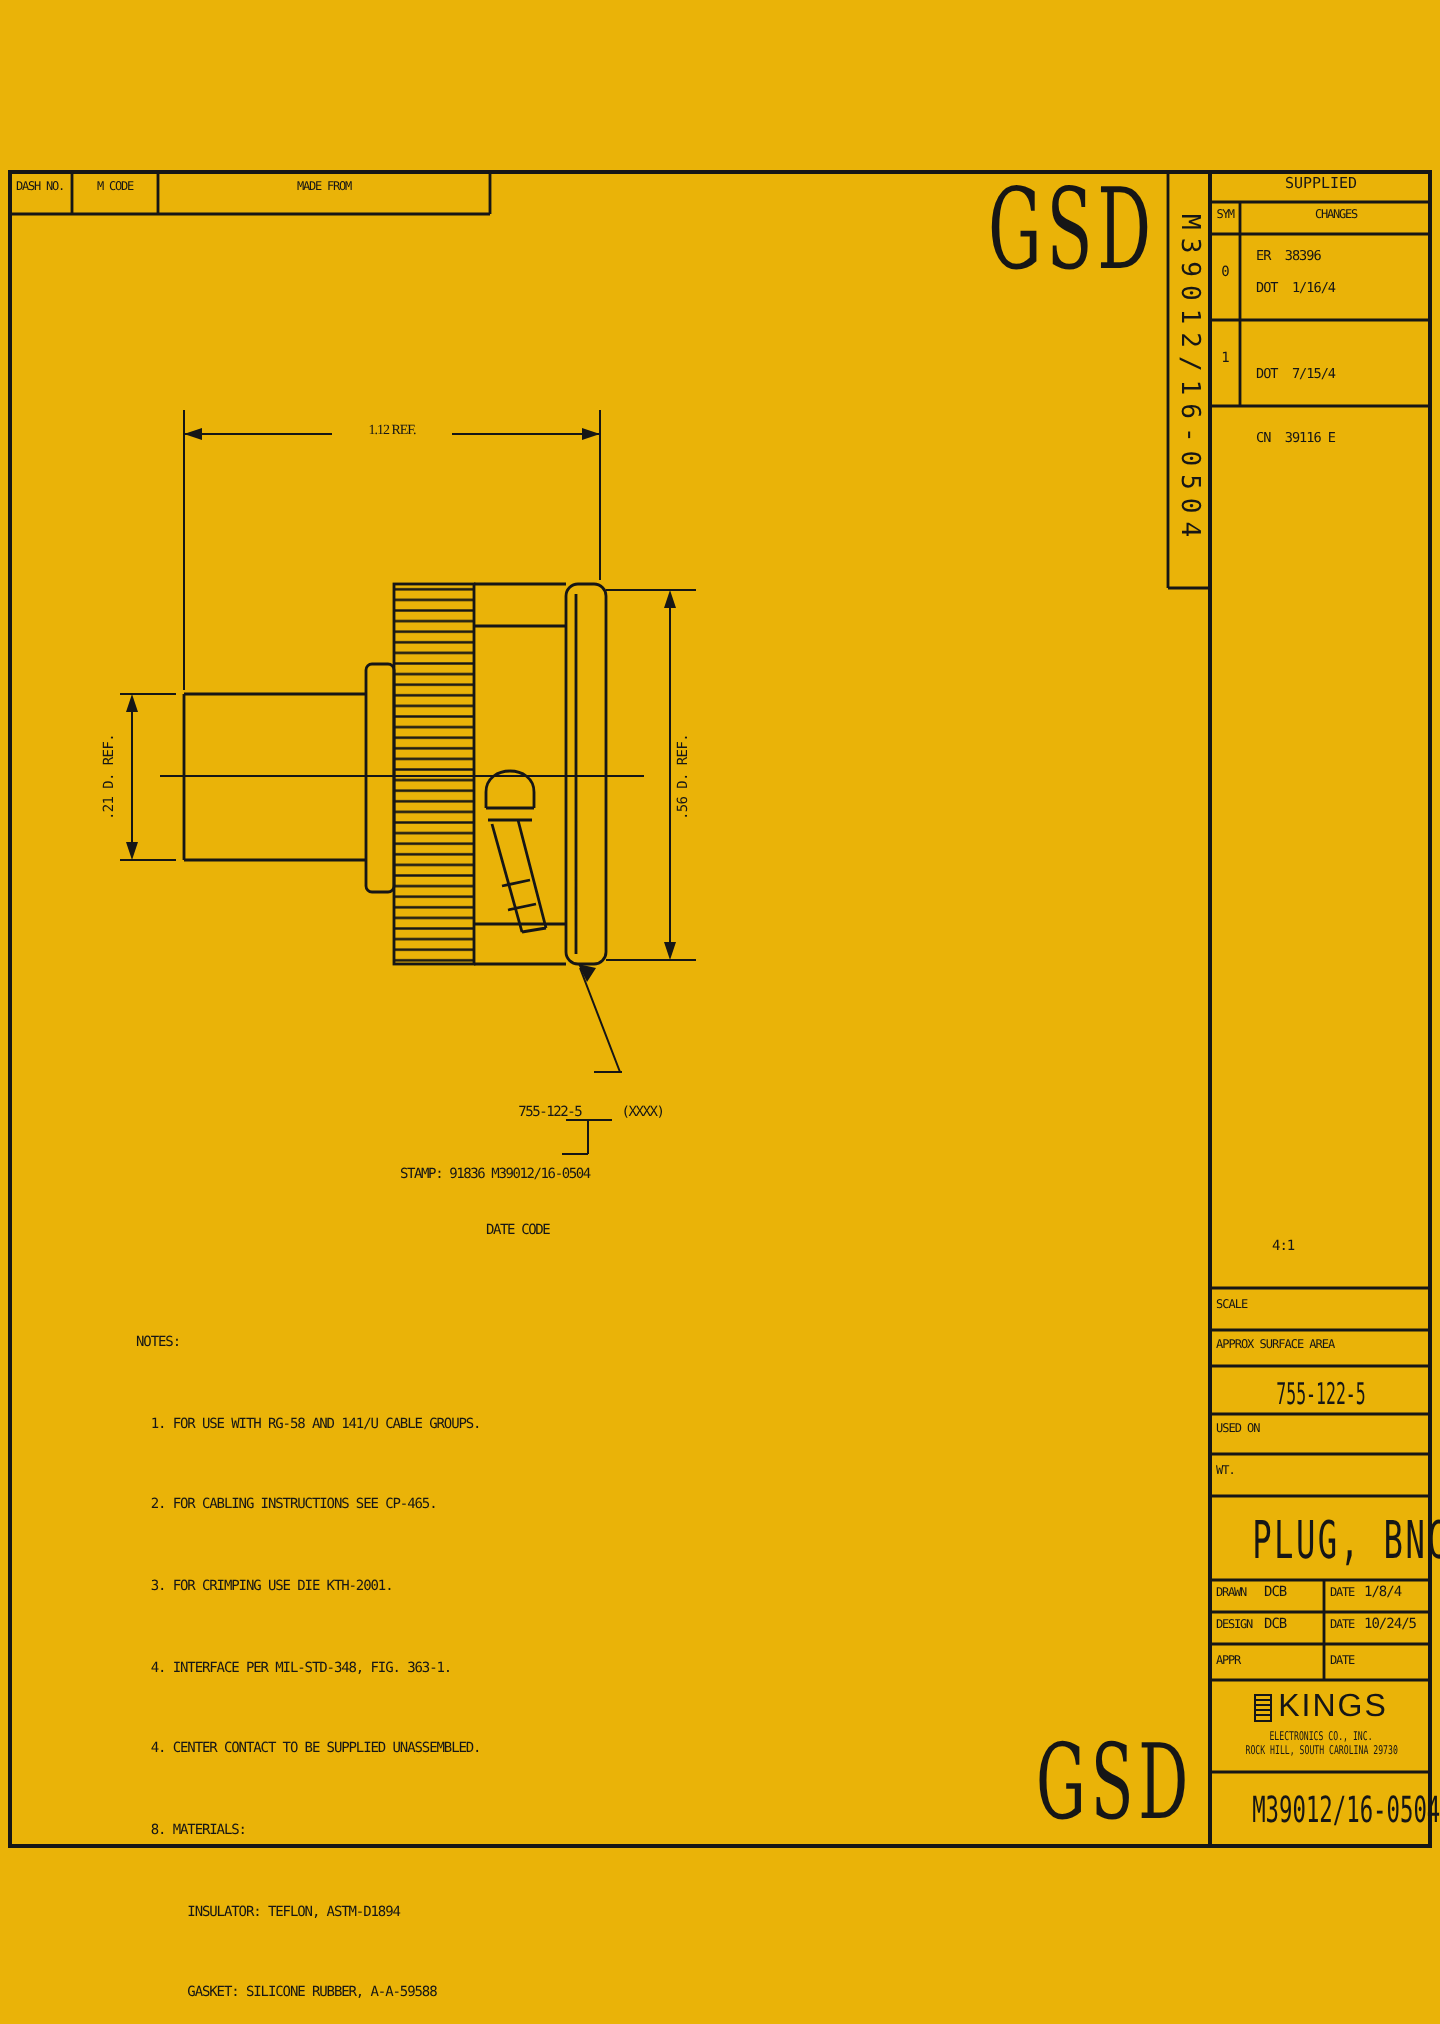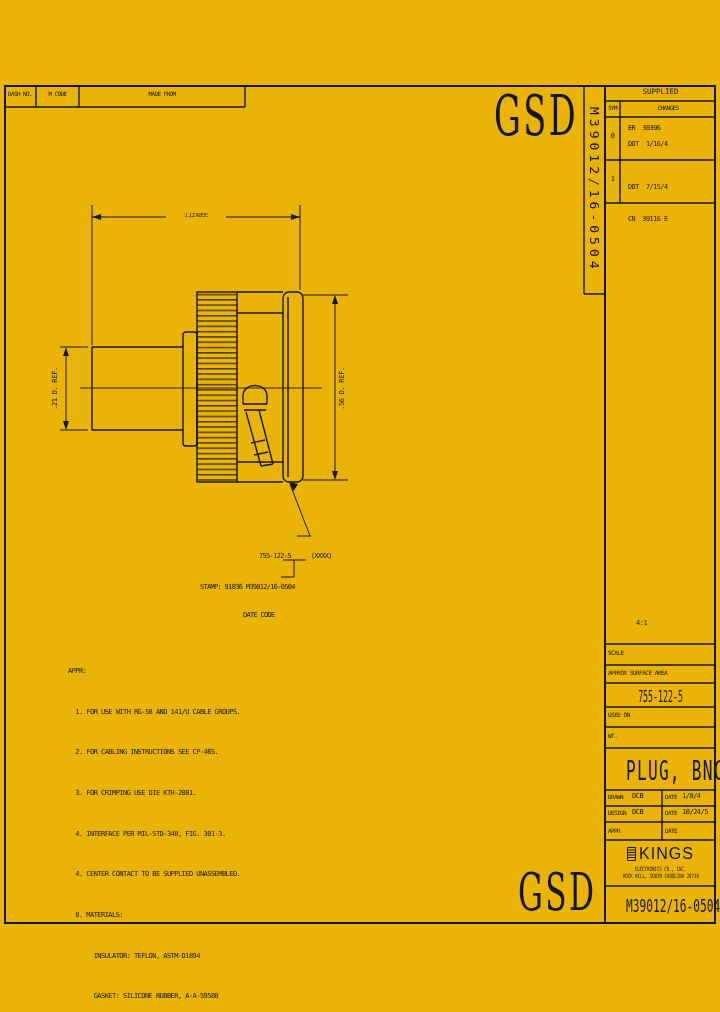--- a/index.html
+++ b/index.html
@@ -92,25 +92,25 @@
   <div class="t c rot-ccw" style="left:19px;top:383px;width:76px;height:11px;letter-spacing:-0.3px;">.21 D. REF.</div>
   <div class="t c rot-ccw" style="left:306px;top:383px;width:76px;height:11px;letter-spacing:-0.3px;">.56 D. REF.</div>
 
   <div class="t" style="left:200px;top:544px;letter-spacing:-0.7px;margin-top:40px;">STAMP: 91836 M39012/16-0504</div>
   <div class="t" style="left:245px;top:545px;letter-spacing:-0.7px;">
     <span>755-122-5</span><span style="margin-left:20px;">(XXXX)</span>
   </div>
   <div class="t" style="left:243px;top:572px;letter-spacing:-0.7px;margin-top:40px;">DATE CODE</div>
 
   <div id="notes">
-    <div class="notes-line">APPR:</div>
+    <div class="notes-line">NOTES:</div>
     <div class="notes-line">  1. FOR USE WITH RG-58 AND 141/U CABLE GROUPS.</div>
     <div class="notes-line">  2. FOR CABLING INSTRUCTIONS SEE CP-465.</div>
     <div class="notes-line">  3. FOR CRIMPING USE DIE KTH-2001.</div>
-    <div class="notes-line">  4. INTERFACE PER MIL-STD-348, FIG. 301-3.</div>
+    <div class="notes-line">  4. INTERFACE PER MIL-STD-348, FIG. 363-1.</div>
     <div class="notes-line">  4. CENTER CONTACT TO BE SUPPLIED UNASSEMBLED.</div>
     <div class="notes-line">  8. MATERIALS:</div>
     <div class="notes-line">       INSULATOR: TEFLON, ASTM-D1894</div>
     <div class="notes-line">       GASKET: SILICONE RUBBER, A-A-59588</div>
     
     
     
     
     
     

